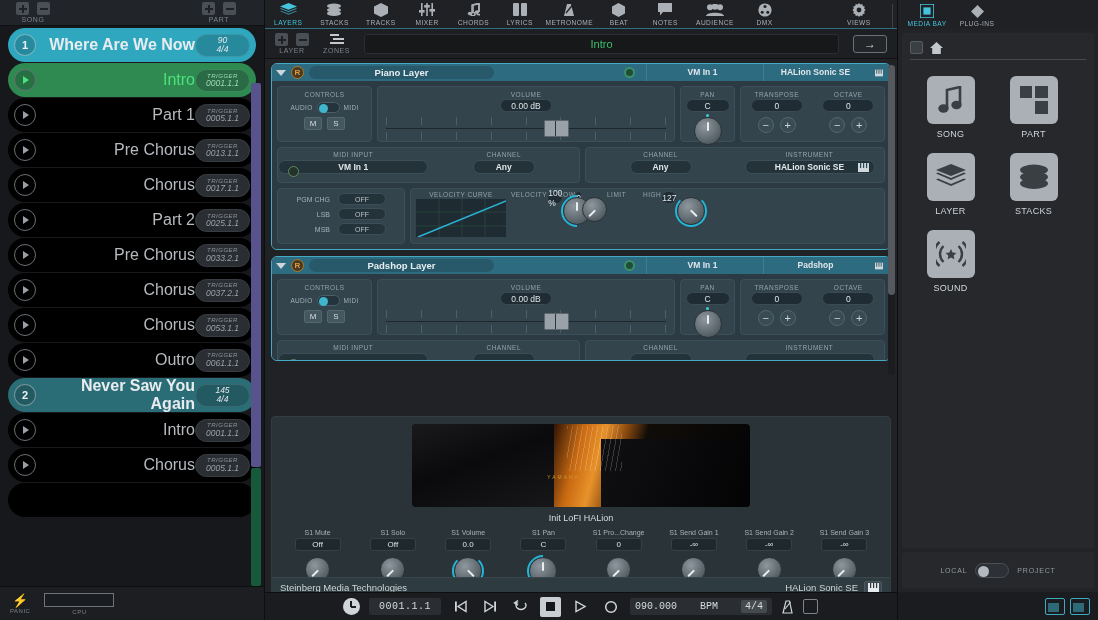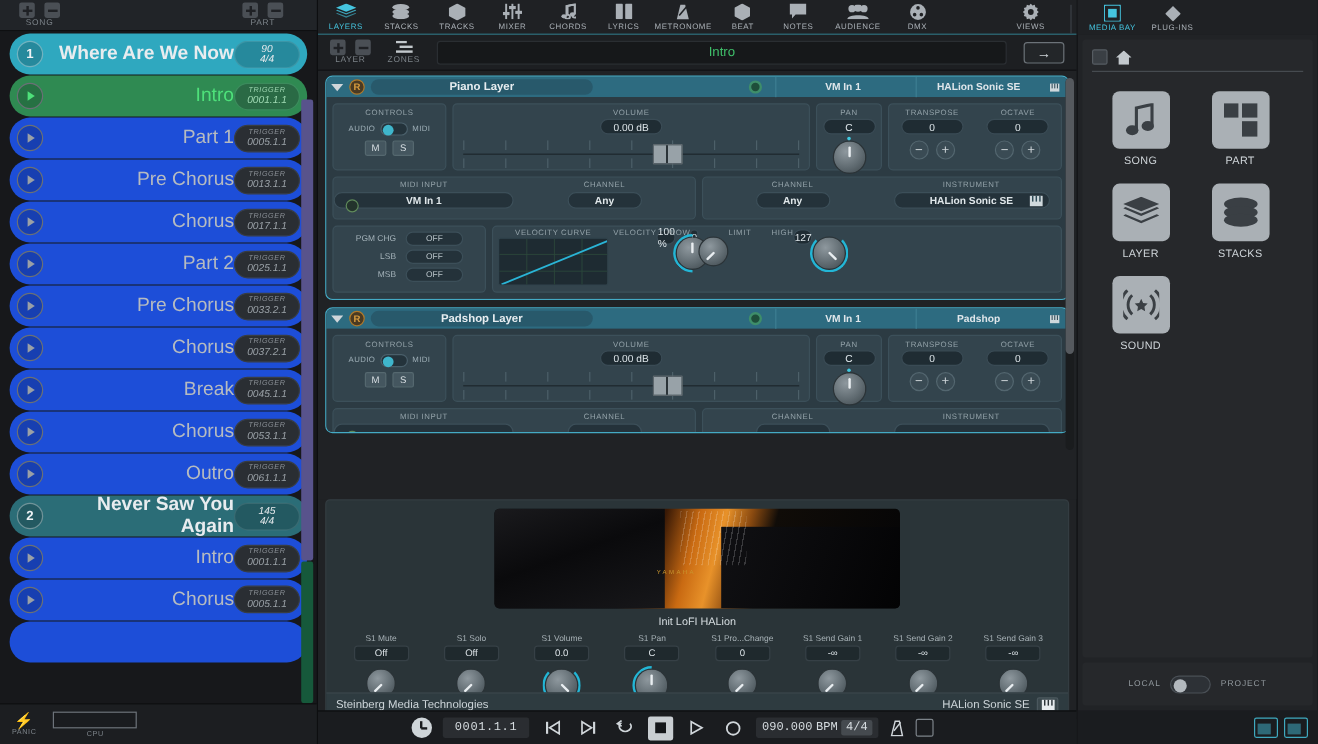--- a/index.html
+++ b/index.html
@@ -45,21 +45,21 @@
   .tb-left { position:absolute; left: 16px; top:2px; }
   .tb-right { position:absolute; right: 28px; top:2px; }
 
   .sl-list { flex: 1; overflow: hidden; position: relative; padding-top: 2px; }
   .sl-row {
     height: 34.4px; margin: 0 8px 0.6px 8px; display: flex; align-items: center;
     border-radius: 17px; padding: 0 6px; cursor: pointer;
   }
   .sl-row.song { background: #2fa8bf; }
   .sl-row.song.alt { background: #2b6d77; }
-  .sl-row.part { background: #1d4ed8; }
+  .sl-row.part { background: #000000; }
   .sl-row.part.active { background: #2f8a52; }
   .row-icon {
     width: 22px; height: 22px; border-radius: 50%; border: 1.4px solid rgba(255,255,255,.35);
     display:flex; align-items:center; justify-content:center; flex: 0 0 22px;
     font-size: 11px; color: #eef2f4; font-weight: bold; background: rgba(0,0,0,.18);
   }
   .sl-row.part .row-icon { border-color: #6a7076; }
   .tri { width:0;height:0;border-left:6px solid #9aa0a6;border-top:4px solid transparent;border-bottom:4px solid transparent; margin-left:2px;}
   .sl-row.part.active .tri { border-left-color: #4ee07a; }
   .row-label { flex:1; margin-left: 10px; font-size: 16px; color: #e8ecef; text-align: right; }
@@ -314,21 +314,21 @@
     position:absolute; left:265px; bottom:0; width:632px; height:28px; background:#1a1c1f;
     display:flex; align-items:center; gap:9px; padding-left:78px; border-top:1px solid #0d0e10;
   }
   .tclock { width:17px;height:17px;border-radius:50%;background:#cfd5d9; position:relative;}
   .tclock::after{content:'';position:absolute;left:7px;top:3px;width:1.5px;height:6px;background:#1a1c1f;}
   .tclock::before{content:'';position:absolute;left:8px;top:8px;width:5px;height:1.5px;background:#1a1c1f;}
   .tpos { width:72px;height:17px;background:#2a2d31;border-radius:2px; display:flex;align-items:center;justify-content:center;
           font-family:"Liberation Mono", monospace; font-size:10px; color:#d5dbdf; letter-spacing:.5px;}
   .tbtn { width:21px;height:20px; display:flex;align-items:center;justify-content:center; cursor:pointer; color:#d0d6da; border-radius:2px;}
   .tbtn.stop-active { background:#c9ced2; }
-  .tbpm { height:17px;background:#2a2d31;border-radius:2px; display:flex;align-items:center; padding:0 5px; gap:3px;
+  .tbpm { height:17px;background:#2a2d31;border-radius:2px; display:flex;align-items:center; padding:0 5px; gap:23px;
           font-family:"Liberation Mono", monospace; font-size:10px; color:#d5dbdf;}
   .tsig { background:#454a4f; padding:1px 4px; border-radius:2px; font-size:10px;}
   .tmet { font-size:13px; color:#d0d6da; cursor:pointer; font-style:italic; }
   .tsq { width:15px;height:15px;border:1px solid #7d848a; border-radius:2px; cursor:pointer;}
   svg { display:block; }
 </style>
 </head>
 <body>
 
 <div class="app">
@@ -424,30 +424,20 @@
           </div>
         </div>
         <div class="sl-row part">
           <div class="row-icon">
             <span class="tri"></span>
           </div>
           <div class="row-label">Chorus</div>
           <div class="badge">
             <span class="b1">TRIGGER</span>
             <span class="b2">0037.2.1</span>
-          </div>
-        </div>
-        <div class="sl-row part">
-          <div class="row-icon">
-            <span class="tri"></span>
-          </div>
-          <div class="row-label">Break</div>
-          <div class="badge">
-            <span class="b1">TRIGGER</span>
-            <span class="b2">0045.1.1</span>
           </div>
         </div>
         <div class="sl-row part">
           <div class="row-icon">
             <span class="tri"></span>
           </div>
           <div class="row-label">Chorus</div>
           <div class="badge">
             <span class="b1">TRIGGER</span>
             <span class="b2">0053.1.1</span>

